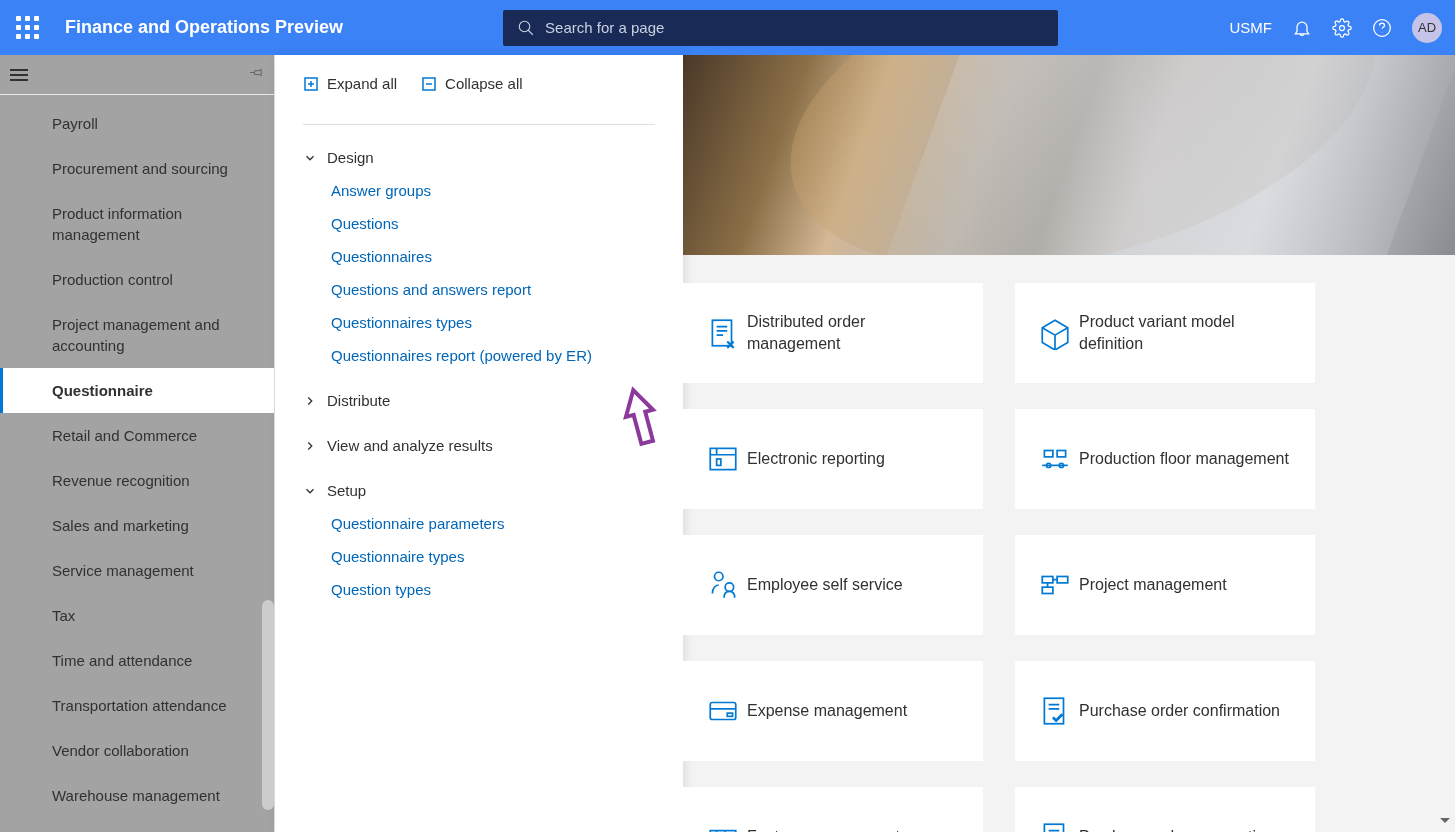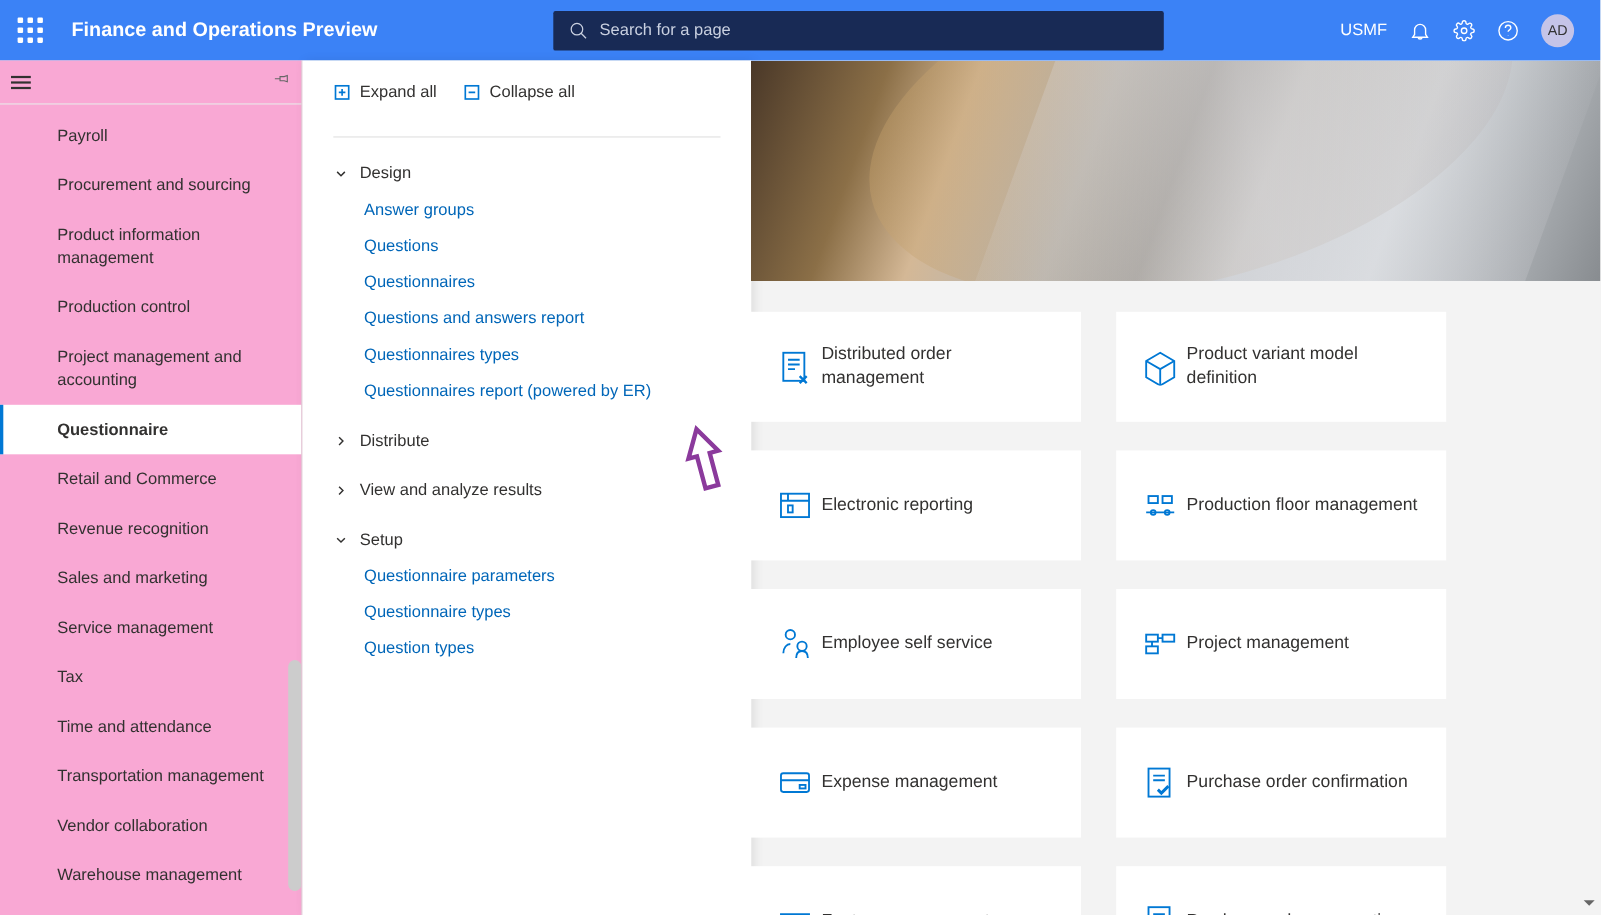--- a/index.html
+++ b/index.html
@@ -7,28 +7,28 @@
     
     .topbar { height: 55px; background: #3b82f6; display: flex; align-items: center; color: white; }
     .waffle { width: 55px; display:flex; justify-content:center; align-items:center; cursor:pointer; }
     .waffle-icon { display:grid; grid-template-columns: repeat(3,5px); grid-gap:4px; }
     .waffle-icon span{ width:5px; height:5px; background:white; border-radius:1px;}
     .app-title { font-size:18px; font-weight:600; margin-left:10px; }
     .search-wrap { margin-left:160px; flex: 0 0 555px; }
     .search { display:flex; align-items:center; background:#182a55; height:36px; border-radius:2px; padding:0 14px; color:#c9d0e0;}
     .search svg { margin-right:10px;}
     .search-input { font-size:15px; color:#c9d0e0; }
-    .top-right { margin-left:auto; display:flex; align-items:center; gap:20px; padding-right:24px;}
+    .top-right { margin-left:auto; display:flex; align-items:center; gap:20px; padding-right:13px;}
     .top-right .txt { font-size:15px; cursor:pointer;}
     .top-icon { cursor:pointer; display:flex; }
     .avatar { width:30px; height:30px; border-radius:50%; background:#c5c4e8; color:#333; display:flex; align-items:center; justify-content:center; font-size:13px; font-weight:500;}
     
     .body { display:flex; height: 777px; position:relative; }
     
-    .sidebar { width:275px; background:#f9a8d4; border-right:1px solid #e0e0e0; display:flex; flex-direction:column; }
+    .sidebar { width:275px; background:#a3a3a3; border-right:1px solid #e0e0e0; display:flex; flex-direction:column; }
     .sidebar-top { height:40px; display:flex; align-items:center; padding:0 10px; border-bottom:1px solid #eaeaea;}
     .hamburger { cursor:pointer;}
     .hamburger div{ width:18px; height:2px; background:#323130; margin:3px 0;}
     .pin-icon { margin-left:auto; color:#666; cursor:pointer;}
     .nav { flex:1; overflow-y:auto; padding-top:6px; position:relative;}
     .nav-item { padding:12px 16px 12px 52px; font-size:15px; color:#323130; cursor:pointer; line-height:1.4;}
     .nav-item.active { font-weight:600; border-left:3px solid #0078d4; padding-left:49px; background:#fff;}
     .nav-scrollbar { position:absolute; right:0; top:505px; width:12px; height:210px; background:#ccc; border-radius:6px;}
     
     .flyout { width:408px; background:#fff; box-shadow: 2px 0 10px rgba(0,0,0,0.1); padding:20px 0; overflow-y:auto;}
@@ -134,21 +134,21 @@
         <div class="nav-item">Product information management</div>
         <div class="nav-item">Production control</div>
         <div class="nav-item">Project management and accounting</div>
         <div class="nav-item active">Questionnaire</div>
         <div class="nav-item">Retail and Commerce</div>
         <div class="nav-item">Revenue recognition</div>
         <div class="nav-item">Sales and marketing</div>
         <div class="nav-item">Service management</div>
         <div class="nav-item">Tax</div>
         <div class="nav-item">Time and attendance</div>
-        <div class="nav-item">Transportation management</div>
+        <div class="nav-item">Transportation attendance</div>
         <div class="nav-item">Vendor collaboration</div>
         <div class="nav-item">Warehouse management</div>
         <div class="nav-scrollbar"></div>
     </div>
   </div>
 
   <div class="flyout">
     <div class="fly-actions">
       <div class="fly-action">
         <svg width="16" height="16" viewBox="0 0 16 16">

